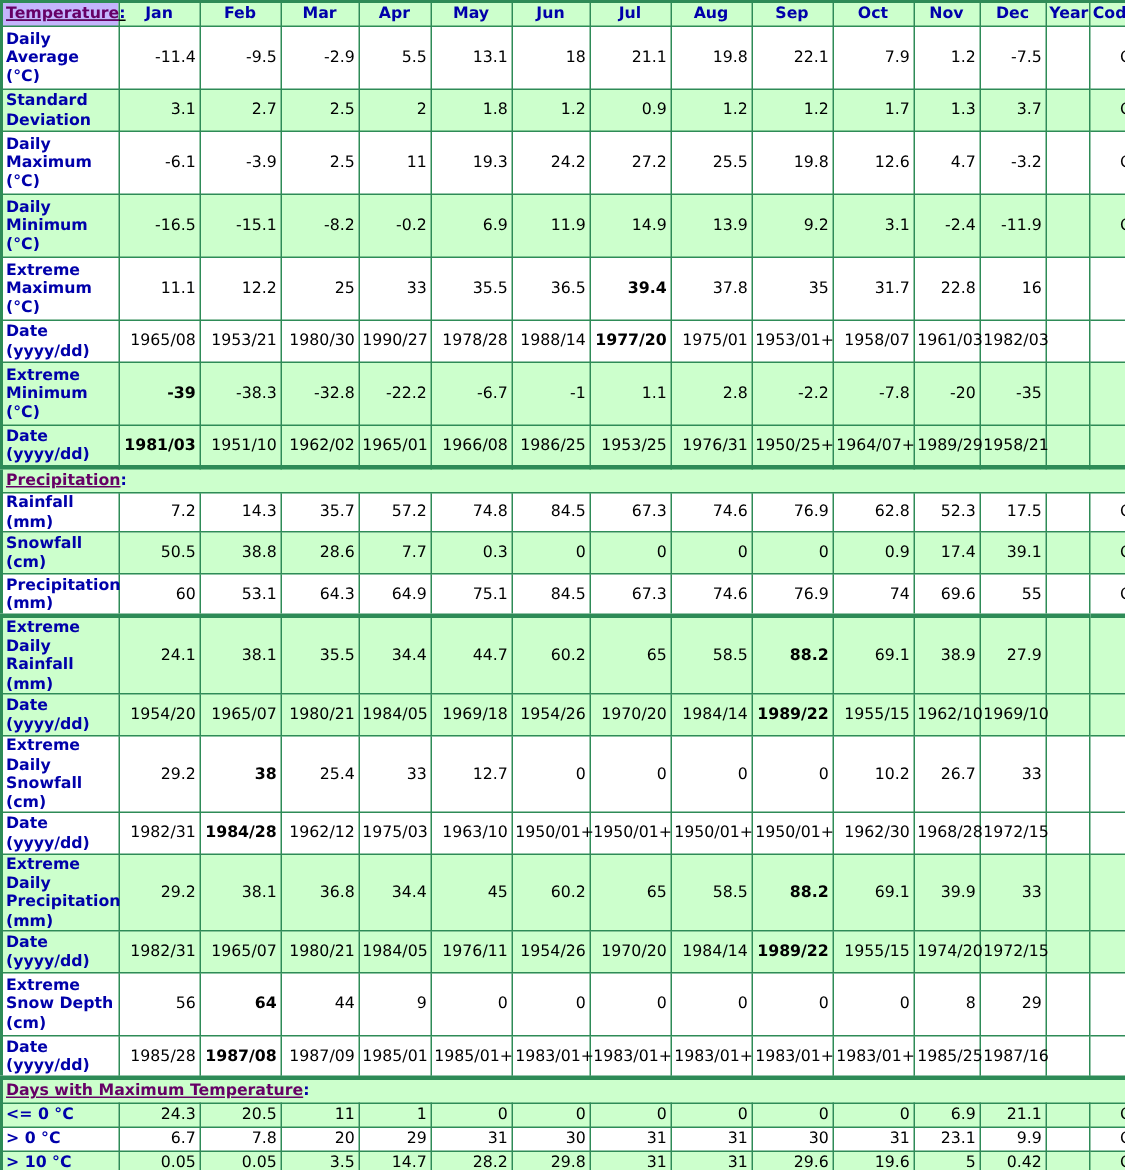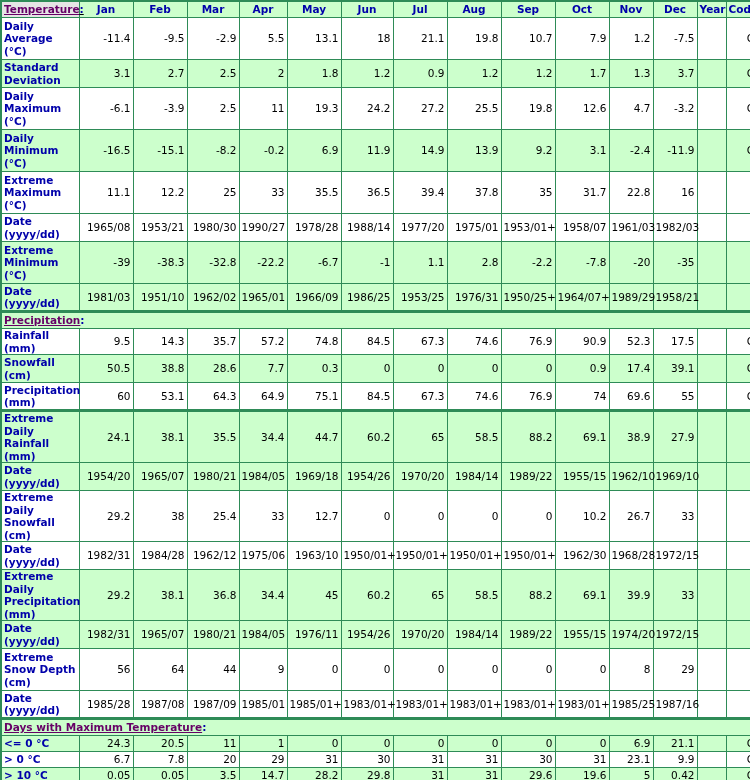--- a/index.html
+++ b/index.html
@@ -14,29 +14,29 @@
     table-layout: fixed;
   }
   table.climate td, table.climate th {
     border: 1px solid #2e8b57;
     padding: 0 2px;
     line-height: 12.5px;
   }
   th.month { color: #0000aa; font-weight: bold; background: #ccffcc; height: 15px; }
   td.rowlabel { color: #0000aa; font-weight: bold; text-align: left; vertical-align: middle; }
   td.val { text-align: right; vertical-align: middle; white-space: nowrap; }
-  td.val.bold { font-weight: normal; }
+  td.val.bold { font-weight: bold; }
   td.code { text-align: right; }
   tr.g td { background: #ccffcc; }
   tr.w td { background: #ffffff; }
   tr.section td { background: #ccffcc; height: 15px; }
   .section-title { color: #660066; font-weight: bold; text-decoration: underline; }
   .colon { color: #0000aa; font-weight: bold; }
   tr.sep td { border-top: 3px solid #2e8b57; }
-  th.sectionhead { text-align: left; background: #e5e5e5; text-decoration: underline; }
+  th.sectionhead { text-align: left; background: #c4b5fd; text-decoration: underline; }
 </style>
 </head>
 <body>
 
 <table class="climate">
   <colgroup>
     <col style="width:78px">
       <col style="width:54px">
       <col style="width:54px">
       <col style="width:52px">
@@ -75,21 +75,21 @@
       <tr class="w" style="height: 42px;">
         <td class="rowlabel">Daily Average (°C)</td>
         <td class="val">-11.4</td>
         <td class="val">-9.5</td>
         <td class="val">-2.9</td>
         <td class="val">5.5</td>
         <td class="val">13.1</td>
         <td class="val">18</td>
         <td class="val">21.1</td>
         <td class="val">19.8</td>
-        <td class="val">10.7</td>
+        <td class="val">22.1</td>
         <td class="val">7.9</td>
         <td class="val">1.2</td>
         <td class="val">-7.5</td>
         <td class="val"></td>
         <td class="val code">C</td>
       </tr>
       <tr class="g" style="height: 28px;">
         <td class="rowlabel">Standard Deviation</td>
         <td class="val">3.1</td>
         <td class="val">2.7</td>
@@ -190,46 +190,46 @@
         <td class="val">-35</td>
         <td class="val"></td>
         <td class="val code"></td>
       </tr>
       <tr class="g" style="height: 28px;">
         <td class="rowlabel">Date (yyyy/dd)</td>
         <td class="val bold">1981/03</td>
         <td class="val">1951/10</td>
         <td class="val">1962/02</td>
         <td class="val">1965/01</td>
-        <td class="val">1966/09</td>
+        <td class="val">1966/08</td>
         <td class="val">1986/25</td>
         <td class="val">1953/25</td>
         <td class="val">1976/31</td>
         <td class="val">1950/25+</td>
         <td class="val">1964/07+</td>
         <td class="val">1989/29</td>
         <td class="val">1958/21</td>
         <td class="val"></td>
         <td class="val code"></td>
       </tr>
       <tr class="section sep">
         <td colspan="15"><a class="section-title">Precipitation</a><span class="colon">:</span></td>
       </tr>
       <tr class="w" style="height: 17px;">
         <td class="rowlabel">Rainfall (mm)</td>
-        <td class="val">9.5</td>
+        <td class="val">7.2</td>
         <td class="val">14.3</td>
         <td class="val">35.7</td>
         <td class="val">57.2</td>
         <td class="val">74.8</td>
         <td class="val">84.5</td>
         <td class="val">67.3</td>
         <td class="val">74.6</td>
         <td class="val">76.9</td>
-        <td class="val">90.9</td>
+        <td class="val">62.8</td>
         <td class="val">52.3</td>
         <td class="val">17.5</td>
         <td class="val"></td>
         <td class="val code">C</td>
       </tr>
       <tr class="g" style="height: 28px;">
         <td class="rowlabel">Snowfall (cm)</td>
         <td class="val">50.5</td>
         <td class="val">38.8</td>
         <td class="val">28.6</td>
@@ -311,21 +311,21 @@
         <td class="val">26.7</td>
         <td class="val">33</td>
         <td class="val"></td>
         <td class="val code"></td>
       </tr>
       <tr class="w" style="height: 28px;">
         <td class="rowlabel">Date (yyyy/dd)</td>
         <td class="val">1982/31</td>
         <td class="val bold">1984/28</td>
         <td class="val">1962/12</td>
-        <td class="val">1975/06</td>
+        <td class="val">1975/03</td>
         <td class="val">1963/10</td>
         <td class="val">1950/01+</td>
         <td class="val">1950/01+</td>
         <td class="val">1950/01+</td>
         <td class="val">1950/01+</td>
         <td class="val">1962/30</td>
         <td class="val">1968/28</td>
         <td class="val">1972/15</td>
         <td class="val"></td>
         <td class="val code"></td>

